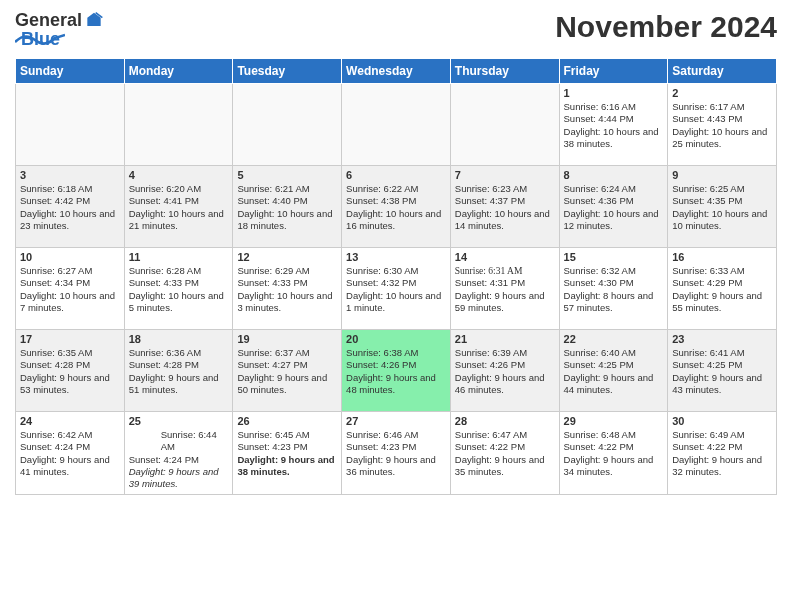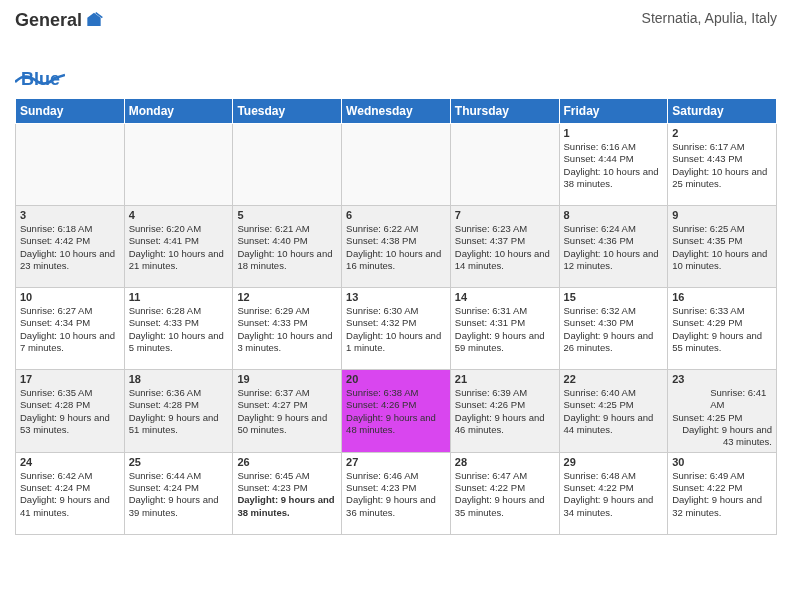--- a/index.html
+++ b/index.html
@@ -18,21 +18,20 @@
     .header {
       display: flex;
       justify-content: space-between;
       align-items: flex-start;
       margin-bottom: 8px;
     }
     .logo {
       display: flex;
       flex-direction: column;
       align-items: flex-start;
-      gap: 40px;
     }
     .logo-text {
       display: flex;
       align-items: center;
       font-size: 18px;
       font-weight: bold;
     }
     .logo-general {
       color: #333;
     }
@@ -106,21 +105,21 @@
       </svg>
     </div>
     <div style="display:flex;align-items:center;margin-top:-4px;">
       <svg width="50" height="18" viewBox="0 0 50 18">
         <path d="M0 12 Q10 2 20 10 Q30 18 40 8 L50 5" stroke="#2a72c3" stroke-width="2.5" fill="none"></path>
       </svg>
       <span class="logo-blue" style="color:#2a72c3;font-size:18px;font-weight:bold;margin-left:-44px;margin-top:2px;">Blue</span>
     </div>
   </div>
   <div class="title-area">
-    <div class="location">Sternatia, Apulia, Italy</div>
+    <div class="month-title">November 2024</div>
   </div>
 </div>
 
 <table class="calendar">
   <thead>
     <tr>
     <th>Sunday</th>
           <th>Monday</th>
           <th>Tuesday</th>
           <th>Wednesday</th>
@@ -213,29 +212,29 @@
             <div style="line-height: 1.3;">Daylight: 10 hours and 3 minutes.</div>
           </td>
           <td>
             <span class="day-number">13</span>
             <div style="line-height: 1.3;">Sunrise: 6:30 AM</div>
             <div style="line-height: 1.3;">Sunset: 4:32 PM</div>
             <div style="line-height: 1.3;">Daylight: 10 hours and 1 minute.</div>
           </td>
           <td>
             <span class="day-number">14</span>
-            <div style="line-height: 1.3;">Sunrise: 6:31 AM</div>
+            <div style="line-height: 1.3; font-family: Liberation Serif, serif;">Sunrise: 6:31 AM</div>
             <div style="line-height: 1.3;">Sunset: 4:31 PM</div>
             <div style="line-height: 1.3;">Daylight: 9 hours and 59 minutes.</div>
           </td>
           <td>
             <span class="day-number">15</span>
             <div style="line-height: 1.3;">Sunrise: 6:32 AM</div>
             <div style="line-height: 1.3;">Sunset: 4:30 PM</div>
-            <div style="line-height: 1.3;">Daylight: 9 hours and 26 minutes.</div>
+            <div style="line-height: 1.3;">Daylight: 8 hours and 57 minutes.</div>
           </td>
           <td>
             <span class="day-number">16</span>
             <div style="line-height: 1.3;">Sunrise: 6:33 AM</div>
             <div style="line-height: 1.3;">Sunset: 4:29 PM</div>
             <div style="line-height: 1.3;">Daylight: 9 hours and 55 minutes.</div>
           </td>
         </tr>
         <tr class="alt-row">
           <td style="background: rgb(240, 240, 240);">
@@ -249,57 +248,57 @@
             <div style="line-height: 1.3;">Sunrise: 6:36 AM</div>
             <div style="line-height: 1.3;">Sunset: 4:28 PM</div>
             <div style="line-height: 1.3;">Daylight: 9 hours and 51 minutes.</div>
           </td>
           <td style="background: rgb(240, 240, 240);">
             <span class="day-number">19</span>
             <div style="line-height: 1.3;">Sunrise: 6:37 AM</div>
             <div style="line-height: 1.3;">Sunset: 4:27 PM</div>
             <div style="line-height: 1.3;">Daylight: 9 hours and 50 minutes.</div>
           </td>
-          <td style="background: #d946ef;">
+          <td style="background: #86efac;">
             <span class="day-number">20</span>
             <div style="line-height: 1.3;">Sunrise: 6:38 AM</div>
             <div style="line-height: 1.3;">Sunset: 4:26 PM</div>
             <div style="line-height: 1.3;">Daylight: 9 hours and 48 minutes.</div>
           </td>
           <td style="background: rgb(240, 240, 240);">
             <span class="day-number">21</span>
             <div style="line-height: 1.3;">Sunrise: 6:39 AM</div>
             <div style="line-height: 1.3;">Sunset: 4:26 PM</div>
             <div style="line-height: 1.3;">Daylight: 9 hours and 46 minutes.</div>
           </td>
           <td style="background: rgb(240, 240, 240); margin-top: 32px;">
             <span class="day-number">22</span>
             <div style="line-height: 1.3;">Sunrise: 6:40 AM</div>
             <div style="line-height: 1.3;">Sunset: 4:25 PM</div>
             <div style="line-height: 1.3;">Daylight: 9 hours and 44 minutes.</div>
           </td>
           <td style="background: rgb(240, 240, 240);">
             <span class="day-number">23</span>
-            <div style="line-height: 1.3; margin-left: 38px;">Sunrise: 6:41 AM</div>
+            <div style="line-height: 1.3;">Sunrise: 6:41 AM</div>
             <div style="line-height: 1.3;">Sunset: 4:25 PM</div>
-            <div style="line-height: 1.3; text-align: right;">Daylight: 9 hours and 43 minutes.</div>
+            <div style="line-height: 1.3;">Daylight: 9 hours and 43 minutes.</div>
           </td>
         </tr>
         <tr>
           <td>
             <span class="day-number">24</span>
             <div style="line-height: 1.3;">Sunrise: 6:42 AM</div>
             <div style="line-height: 1.3;">Sunset: 4:24 PM</div>
             <div style="line-height: 1.3;">Daylight: 9 hours and 41 minutes.</div>
           </td>
           <td>
             <span class="day-number">25</span>
-            <div style="line-height: 1.3;">Sunrise: 6:44 AM</div>
+            <div style="line-height: 1.3; margin-left: 32px;">Sunrise: 6:44 AM</div>
             <div style="line-height: 1.3;">Sunset: 4:24 PM</div>
-            <div style="line-height: 1.3;">Daylight: 9 hours and 39 minutes.</div>
+            <div style="line-height: 1.3; font-style: italic;">Daylight: 9 hours and 39 minutes.</div>
           </td>
           <td>
             <span class="day-number">26</span>
             <div style="line-height: 1.3;">Sunrise: 6:45 AM</div>
             <div style="line-height: 1.3;">Sunset: 4:23 PM</div>
             <div style="line-height: 1.3; font-weight: bold;">Daylight: 9 hours and 38 minutes.</div>
           </td>
           <td>
             <span class="day-number">27</span>
             <div style="line-height: 1.3;">Sunrise: 6:46 AM</div>

